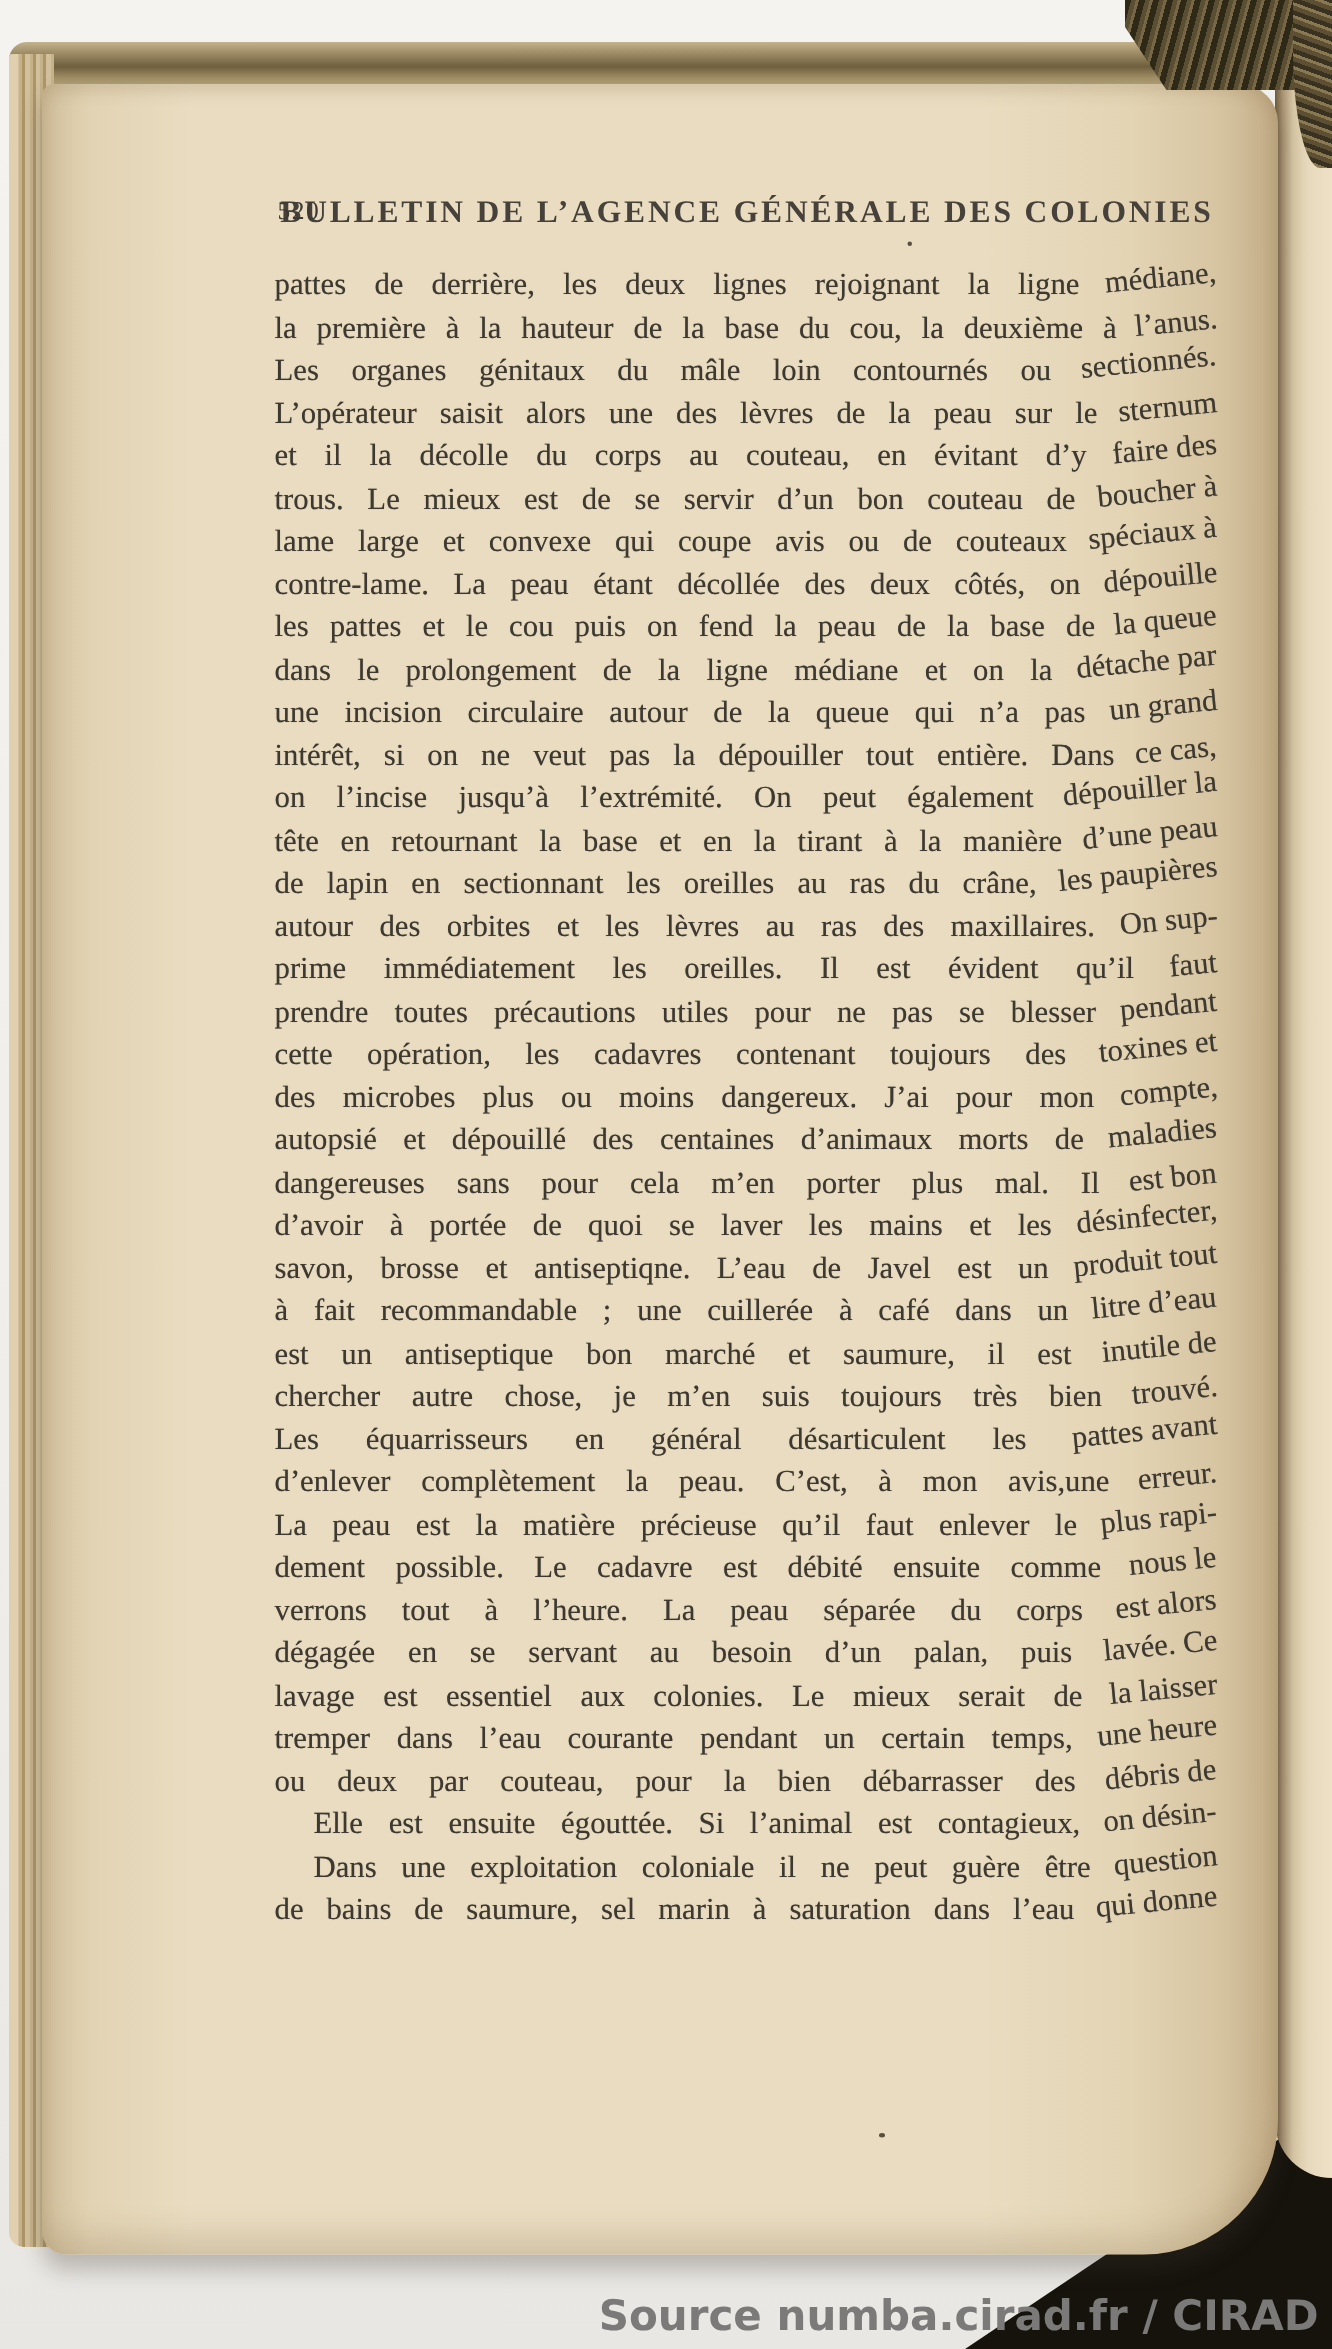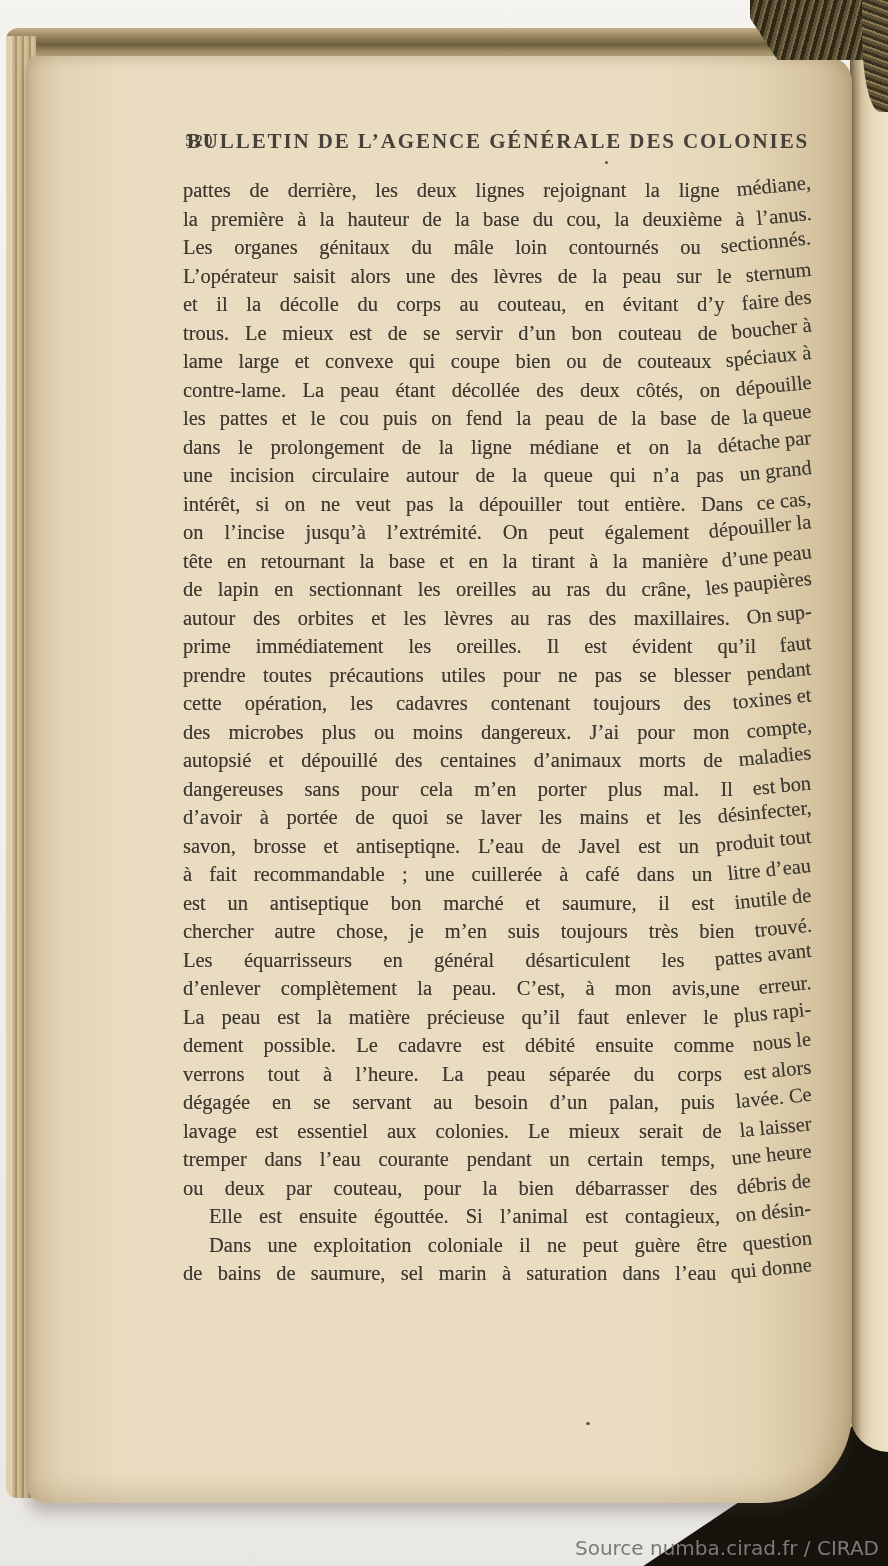--- a/index.html
+++ b/index.html
@@ -77,21 +77,21 @@
   }
   .line.nojust { text-align-last:left; }
   .line.indent { padding-left:26px; }
   .tail {
     display:inline-block;
     transform:rotate(-5.5deg) translateY(-1px);
     transform-origin:0 100%;
   }
   .watermark {
     position:absolute; right:9px; bottom:6px;
-    font-family:"DejaVu Sans", sans-serif; font-size:20px; color:#7b7a78;
+    font-family:"DejaVu Sans", sans-serif; font-size:28px; color:#7b7a78;font-weight:bold;
   }
 </style>
 </head>
 <body>
 
 <div class="scene">
 
   <div class="black-cover"></div>
   <div class="facing-page"></div>
   <div class="top-edge"></div>
@@ -107,21 +107,21 @@
     <span class="running-title">BULLETIN DE L’AGENCE GÉNÉRALE DES COLONIES</span>
   </div>
 
   <div class="text-block">
       <div class="line"><span class="main">pattes de derrière, les deux lignes rejoignant la ligne</span> <span class="tail">médiane,</span></div>
       <div class="line"><span class="main">la première à la hauteur de la base du cou, la deuxième à</span> <span class="tail">l’anus.</span></div>
       <div class="line"><span class="main">Les organes génitaux du mâle loin contournés ou</span> <span class="tail">sectionnés.</span></div>
       <div class="line"><span class="main">L’opérateur saisit alors une des lèvres de la peau sur le</span> <span class="tail">sternum</span></div>
       <div class="line"><span class="main">et il la décolle du corps au couteau, en évitant d’y</span> <span class="tail">faire des</span></div>
       <div class="line"><span class="main">trous. Le mieux est de se servir d’un bon couteau de</span> <span class="tail">boucher à</span></div>
-      <div class="line"><span class="main">lame large et convexe qui coupe bien ou de couteaux</span> <span class="tail">spéciaux à</span></div>
+      <div class="line"><span class="main">lame large et convexe qui coupe avis ou de couteaux</span> <span class="tail">spéciaux à</span></div>
       <div class="line"><span class="main">contre-lame. La peau étant décollée des deux côtés, on</span> <span class="tail">dépouille</span></div>
       <div class="line"><span class="main">les pattes et le cou puis on fend la peau de la base de</span> <span class="tail">la queue</span></div>
       <div class="line"><span class="main">dans le prolongement de la ligne médiane et on la</span> <span class="tail">détache par</span></div>
       <div class="line"><span class="main">une incision circulaire autour de la queue qui n’a pas</span> <span class="tail">un grand</span></div>
       <div class="line"><span class="main">intérêt, si on ne veut pas la dépouiller tout entière. Dans</span> <span class="tail">ce cas,</span></div>
       <div class="line"><span class="main">on l’incise jusqu’à l’extrémité. On peut également</span> <span class="tail">dépouiller la</span></div>
       <div class="line"><span class="main">tête en retournant la base et en la tirant à la manière</span> <span class="tail">d’une peau</span></div>
       <div class="line"><span class="main">de lapin en sectionnant les oreilles au ras du crâne,</span> <span class="tail">les paupières</span></div>
       <div class="line"><span class="main">autour des orbites et les lèvres au ras des maxillaires.</span> <span class="tail">On sup-</span></div>
       <div class="line"><span class="main">prime immédiatement les oreilles. Il est évident qu’il</span> <span class="tail">faut</span></div>

